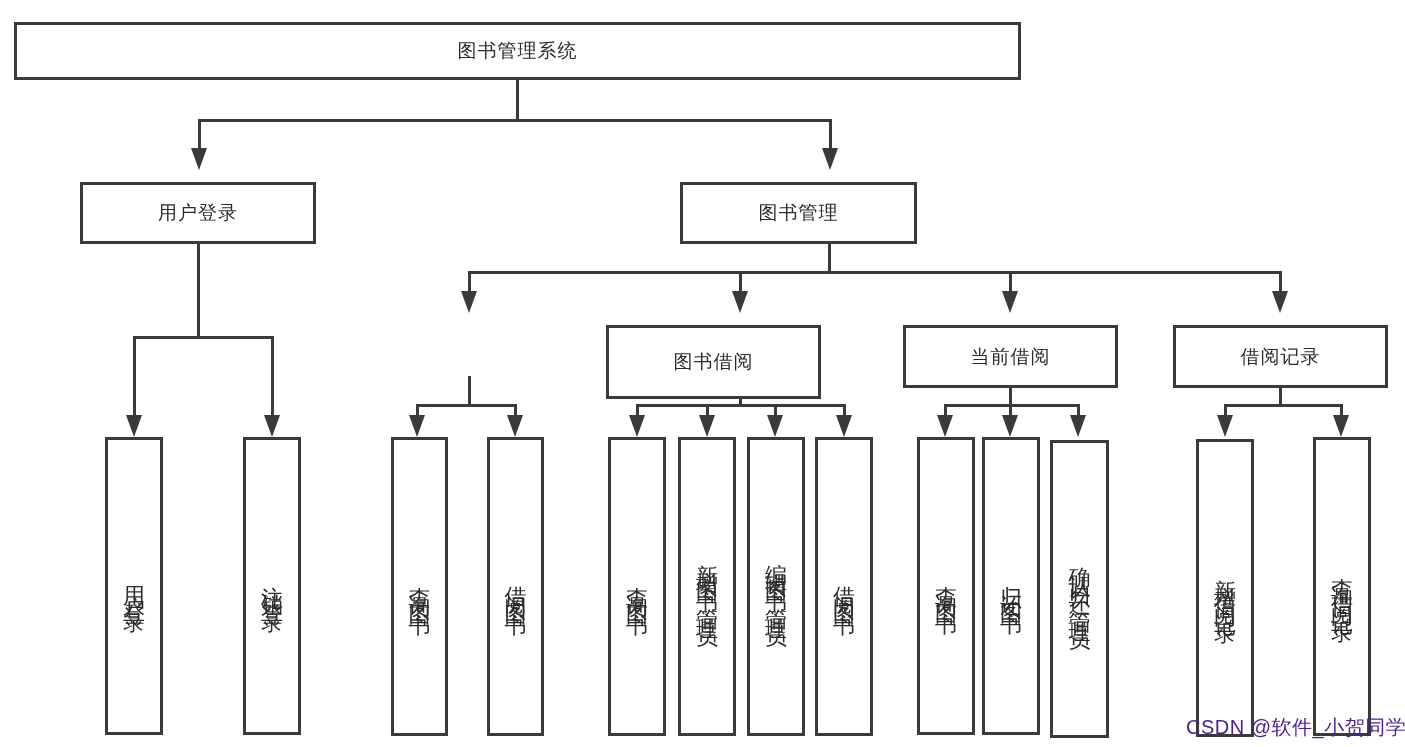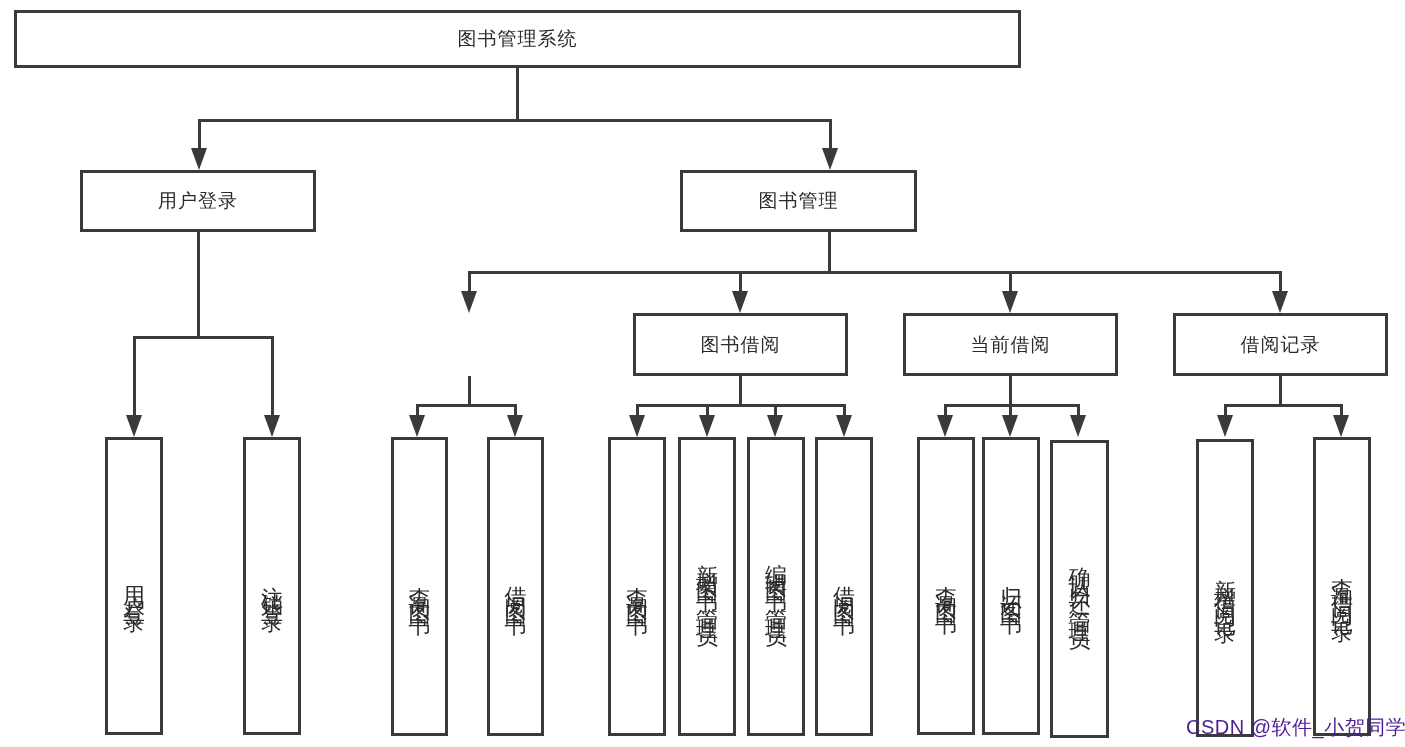--- a/index.html
+++ b/index.html
@@ -17,21 +17,21 @@
     border-left:8px solid transparent;
     border-right:8px solid transparent;
     border-top:22px solid #3a3a3a;
   }
   .box{
     position:absolute;box-sizing:border-box;
     border:3px solid #3a3a3a;background:#ffffff;
     display:flex;align-items:center;justify-content:center;
     z-index:2;
   }
-  .hbox{font-size:19px;letter-spacing:1px;}
+  .hbox{font-size:19px;letter-spacing:1px;margin-top:12px;}
   .vbox{
     writing-mode:vertical-rl;
     text-orientation:mixed;
     font-size:22px;
     letter-spacing:9px;
     line-height:1;
   }
   .watermark{
     position:absolute;z-index:5;
     font-size:20px;color:#4c1d95;
@@ -100,21 +100,21 @@
   <div class="ln" style="left:1224px;top:404px;width:3px;height:13px;"></div>
   <div class="ah" style="left:1217px;top:415px;"></div>
   <div class="ln" style="left:1340px;top:404px;width:3px;height:13px;"></div>
   <div class="ah" style="left:1333px;top:415px;"></div>
 
   <div class="box hbox" style="left:14px;top:10px;width:1007px;height:58px;">图书管理系统</div>
 
   <div class="box hbox" style="left:80px;top:170px;width:236px;height:62px;">用户登录</div>
   <div class="box hbox" style="left:680px;top:170px;width:237px;height:62px;">图书管理</div>
 
-  <div class="box hbox" style="left:633px;top:313px;width:215px;height:63px;">图书借阅</div>
+  <div class="box hbox" style="left:606px;top:313px;width:215px;height:74px;">图书借阅</div>
   <div class="box hbox" style="left:903px;top:313px;width:215px;height:63px;">当前借阅</div>
   <div class="box hbox" style="left:1173px;top:313px;width:215px;height:63px;">借阅记录</div>
 
   <div class="box vbox" style="left:105px;top:437px;width:58px;height:298px;">用户登录</div>
   <div class="box vbox" style="left:243px;top:437px;width:58px;height:298px;">注销登录</div>
 
   <div class="box vbox" style="left:391px;top:437px;width:57px;height:299px;">查询图书</div>
   <div class="box vbox" style="left:487px;top:437px;width:57px;height:299px;">借阅图书</div>
 
   <div class="box vbox" style="left:608px;top:437px;width:58px;height:299px;">查询图书</div>

